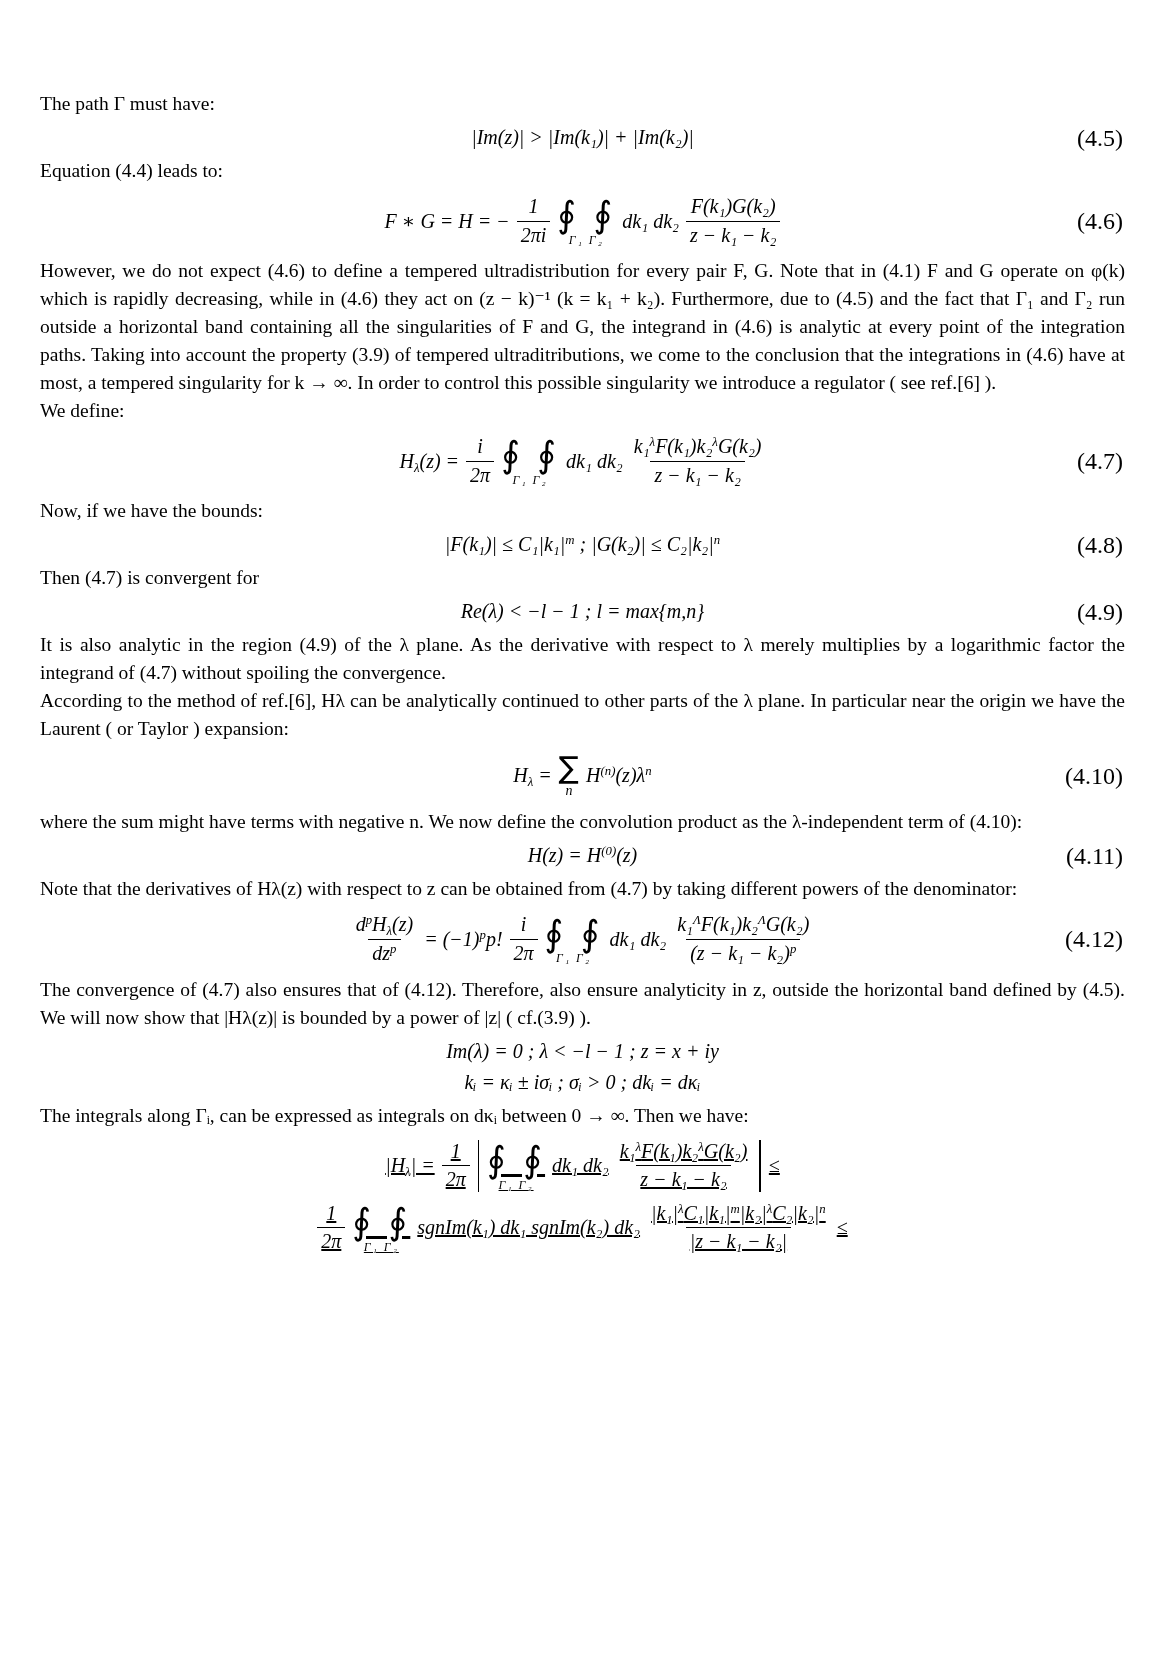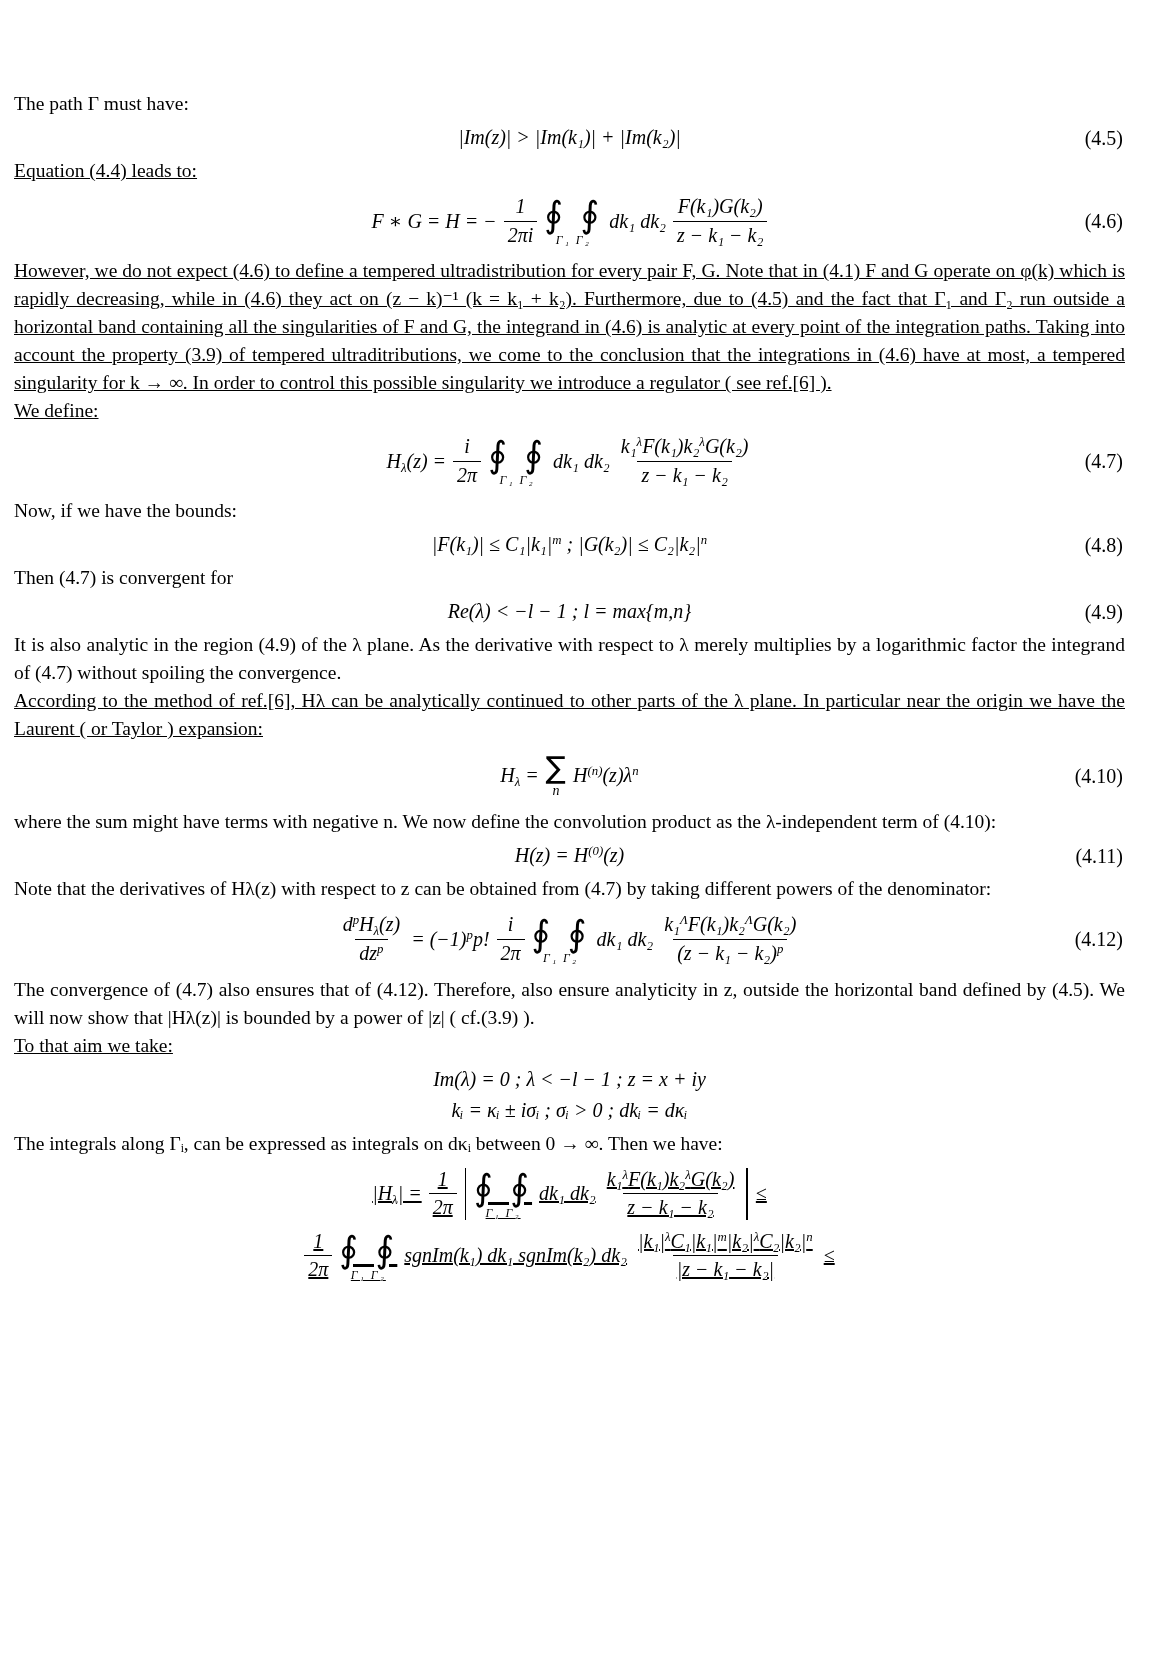--- a/index.html
+++ b/index.html
@@ -4,42 +4,42 @@
 <style>
   html, body { margin: 0; padding: 0; background: #ffffff; }
   body {
     width: 1157px; height: 1663px; overflow: hidden;
     font-family: "Liberation Serif", "DejaVu Serif", serif;
     color: #000000;
   }
   .page {
     box-sizing: border-box;
     width: 1157px; height: 1244px;
-    padding: 90px 32px 0 14px;
+    padding: 90px 32px 0 40px;
     font-size: 19.5px;
   }
   .para { margin: 0; text-align: justify; line-height: 28px; }
-  .sp   { margin-top: 0; text-decoration: underline; }
+  .sp   { margin-top: 0; }
   .sp-sm{ }
 
   
   .eq {
     position: relative;
     display: flex; justify-content: center; align-items: center;
     margin: 8px 0;
     font-style: italic;
     font-size: 20px;
     text-align: right;
   }
   .eq.tall { margin: 10px 0; }
   .eq.mt { margin-top: 10px; text-decoration: underline; }
   .eqbody { display: inline-flex; align-items: center; gap: 7px; }
   .eqnum {
     position: absolute; right: 2px; top: 50%; transform: translateY(-50%);
-    font-style: normal; font-size: 20px;
+    font-style: normal; font-size: 24px;
   }
   .mi { white-space: nowrap; }
 
   
   .frac { display: inline-flex; flex-direction: column; align-items: center; line-height: 1.18; }
   .frac .num { padding: 0 4px 2px; white-space: nowrap; }
   .frac .den { border-top: 1.3px solid #000; padding: 2px 4px 0; white-space: nowrap; }
 
   
   .intgroup { display: inline-flex; flex-direction: column; align-items: center; line-height: 1; }
@@ -178,21 +178,20 @@
       <span class="frac">
         <span class="num"><span>k₁</span><span class="sup">Λ</span><span>F(k₁)k₂</span><span class="sup">Λ</span><span>G(k₂)</span></span>
         <span class="den"><span>(z − k₁ − k₂)</span><span class="sup">p</span></span>
       </span>
     </span>
     <span class="eqnum">(4.12)</span>
   </div>
 
   <p class="para sp-sm">The convergence of (4.7) also ensures that of (4.12). Therefore, also ensure analyticity in z, outside the horizontal band defined by (4.5). We will now show that |Hλ(z)| is bounded by a power of |z| ( cf.(3.9) ).</p>
 
-  <p class="para sp">To that aim we take:</p>
 
   <div class="eq">
     <span class="mi">Im(λ) = 0 ; λ &lt; −l − 1 ; z = x + iy</span>
   </div>
 
   <div class="eq">
     <span class="mi">kᵢ = κᵢ ± iσᵢ ; σᵢ &gt; 0 ; dkᵢ = dκᵢ</span>
   </div>
 
   <p class="para">The integrals along Γᵢ, can be expressed as integrals on dκᵢ between 0 → ∞. Then we have:</p>

